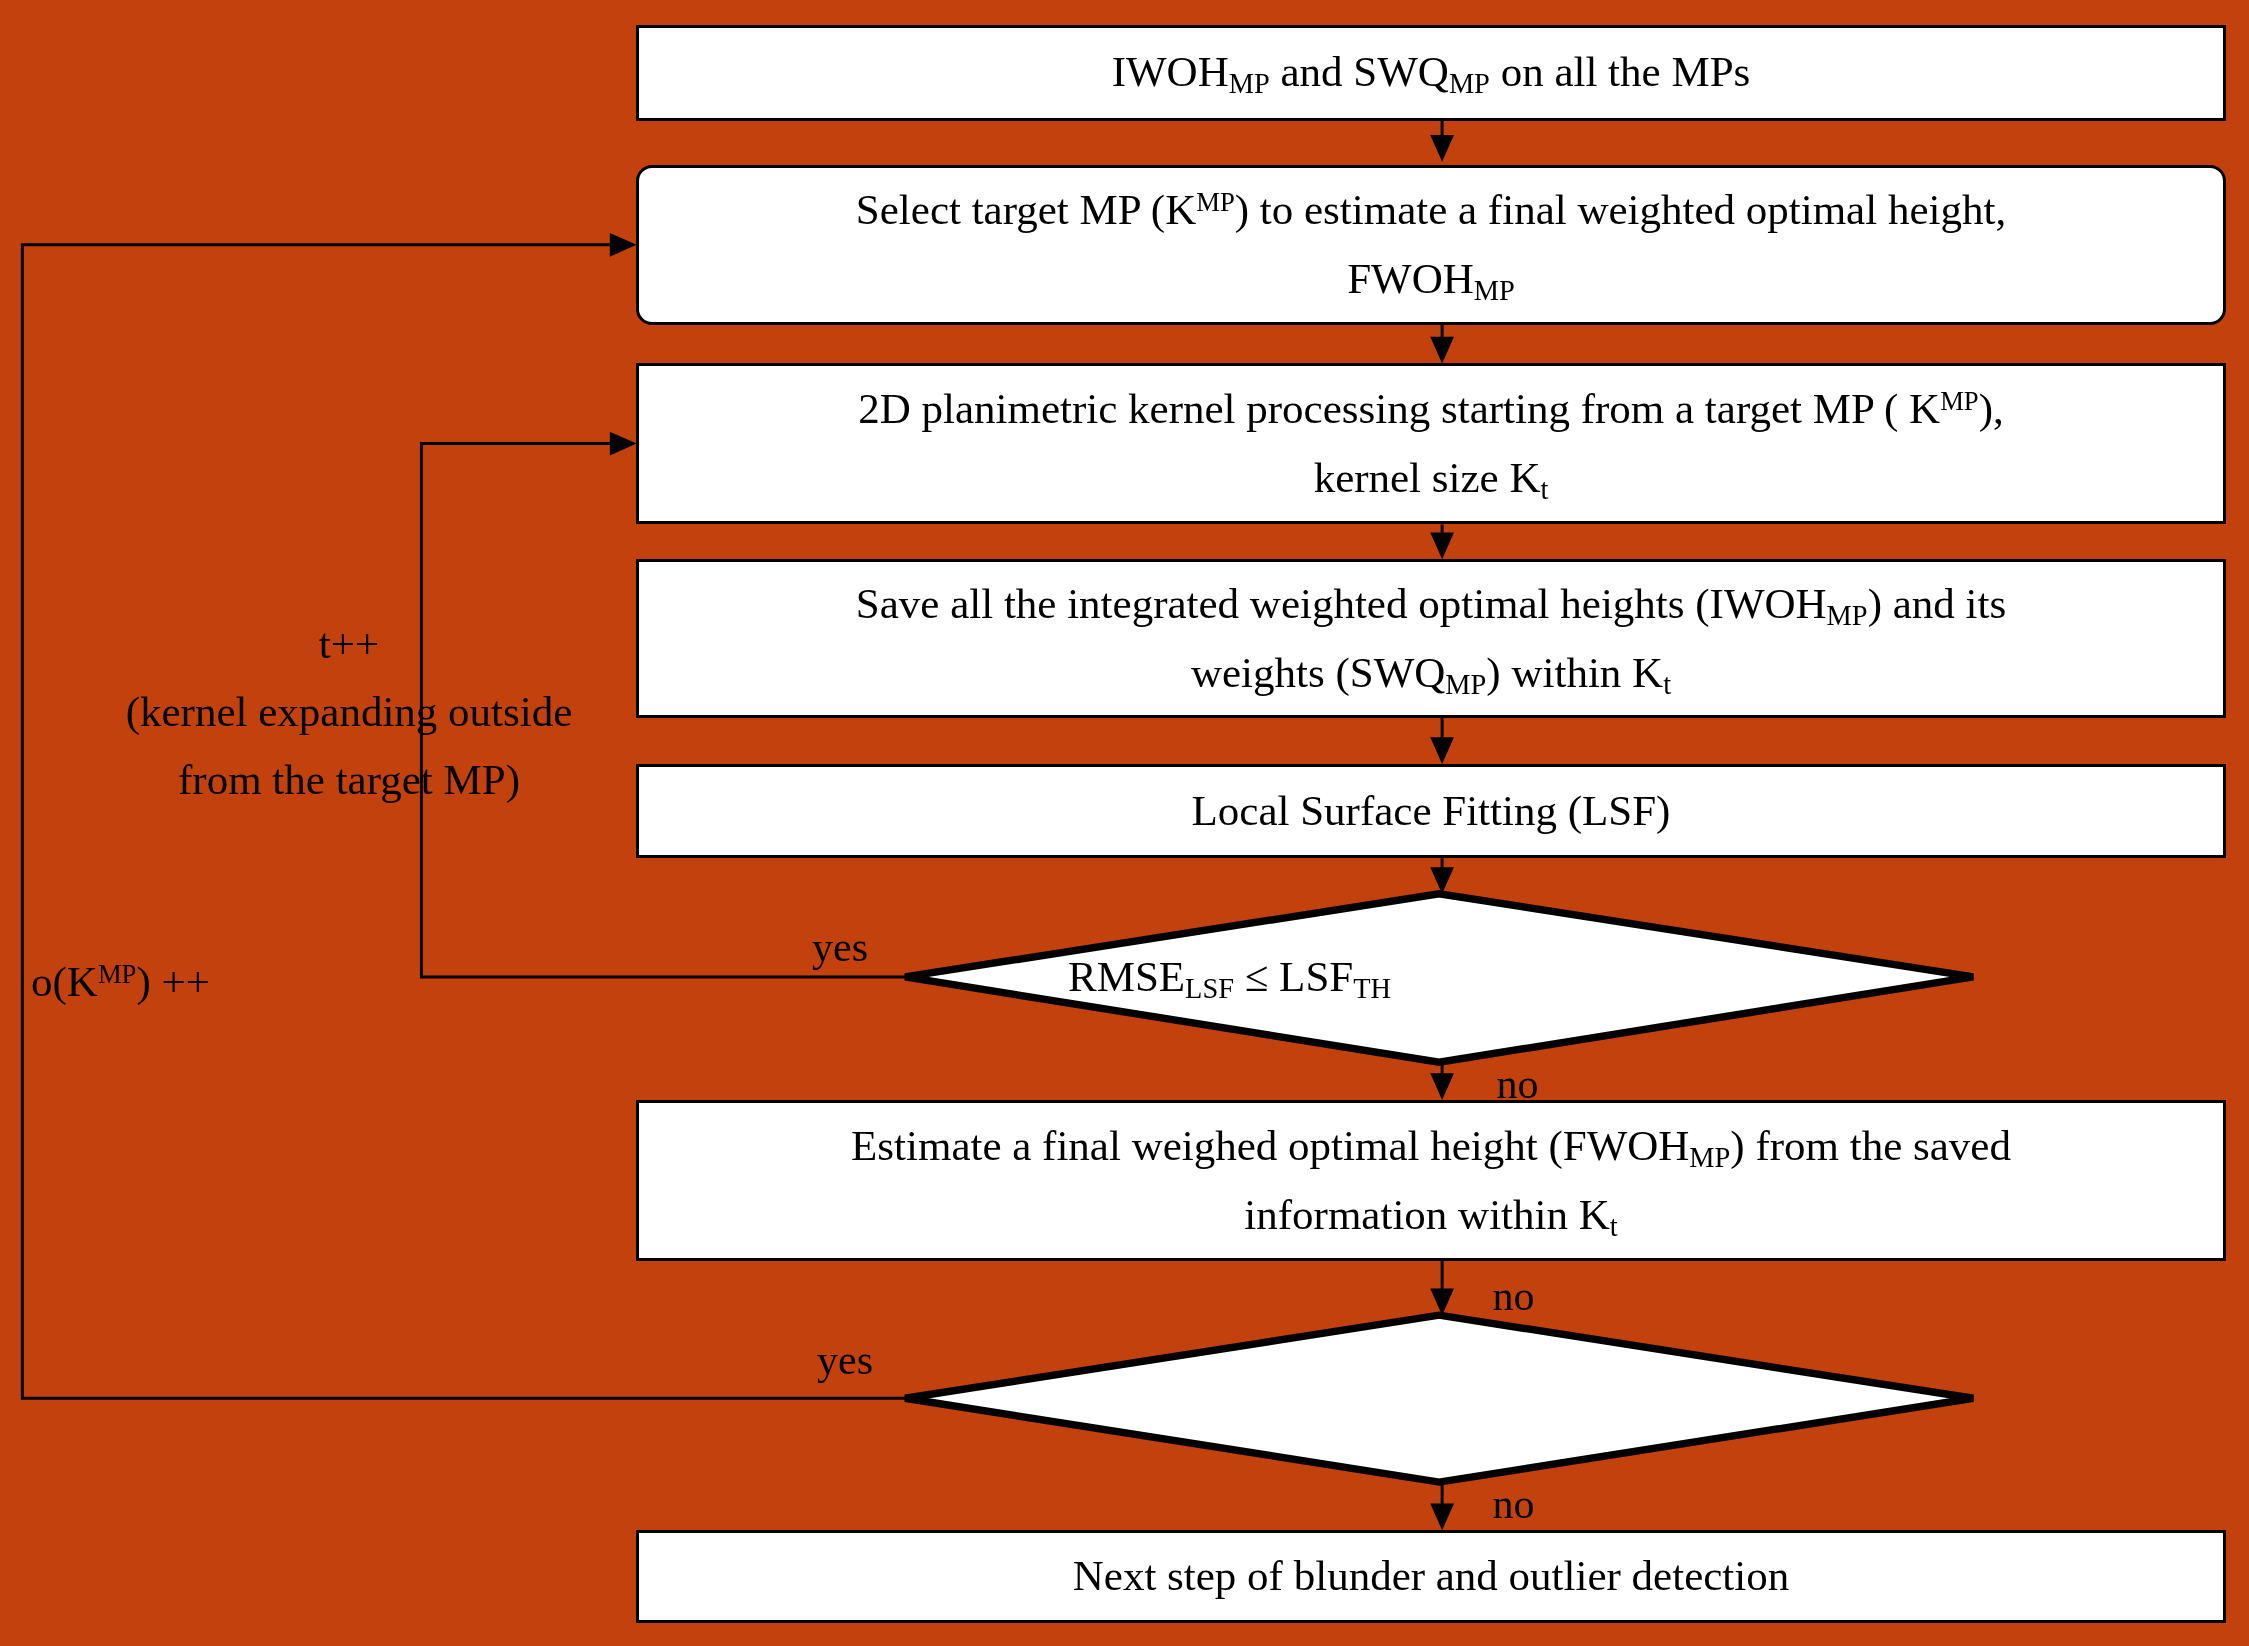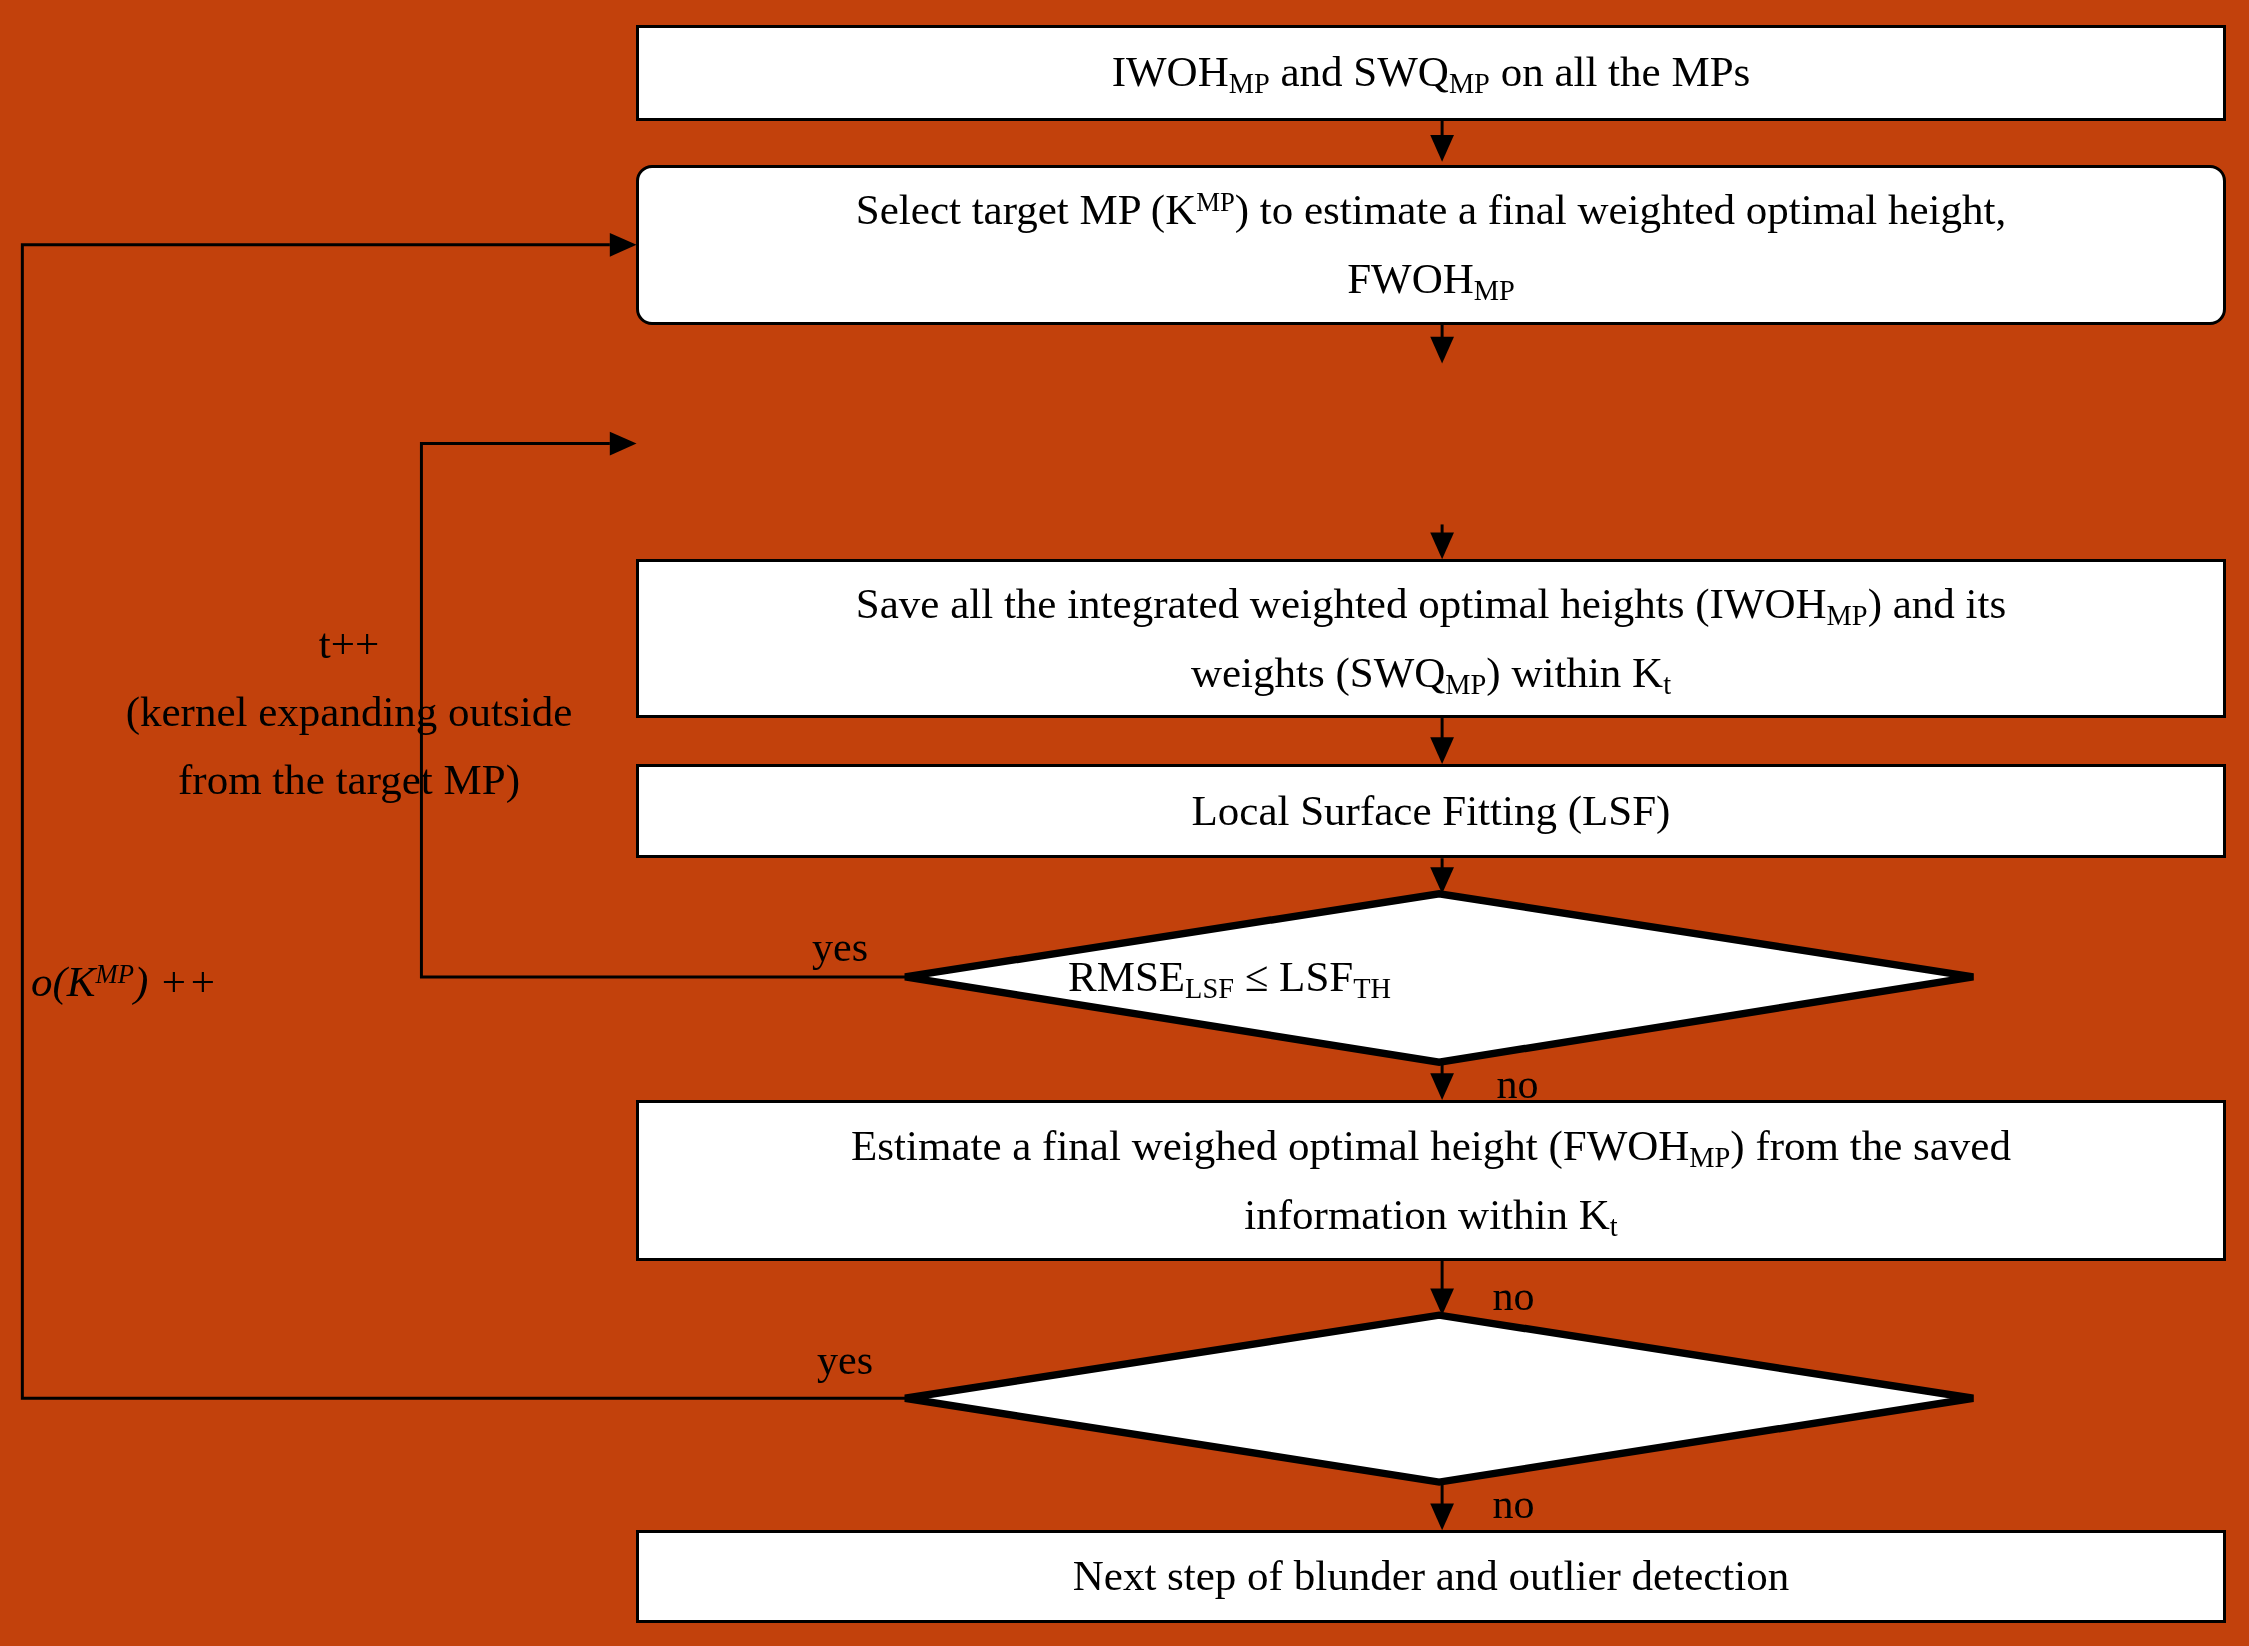--- a/index.html
+++ b/index.html
@@ -57,21 +57,20 @@
     text-align: center;
     font-size: 43px;
     line-height: 1.58;
     white-space: pre-line;
   }
   .annotation-inline {
     position: absolute;
     font-size: 43px;
     line-height: 1.1;
     white-space: nowrap;
-    font-style: italic;
   }
   .sub {
     font-size: 0.66em;
     vertical-align: -0.24em;
     line-height: 0;
   }
   .sup {
     font-size: 0.62em;
     vertical-align: 0.5em;
     line-height: 0;
@@ -154,20 +153,23 @@
       <polygon points="858,330 822,314 822,346" fill="#000000" stroke="none"></polygon>
     </g>
   </svg>
 
   <div class="pbox" id="b1">
     <div><span>IWOH</span><span class="sub">MP</span><span> and SWQ</span><span class="sub">MP</span><span> on all the MPs</span></div>
   </div>
   <div class="pbox" id="b2">
     <div><span>Select target MP (K</span><span class="sup">MP</span><span>) to estimate a final weighted optimal height,</span><br><span>FWOH</span><span class="sub">MP</span></div>
   </div>
+  <div class="pbox" id="b3">
+    <div><span>2D planimetric kernel processing starting from a target MP ( K</span><span class="sup">MP</span><span>),</span><br><span>kernel size K</span><span class="sub">t</span></div>
+  </div>
   <div class="pbox" id="b4">
     <div><span>Save all the integrated weighted optimal heights (IWOH</span><span class="sub">MP</span><span>) and its</span><br><span>weights (SWQ</span><span class="sub">MP</span><span>) within K</span><span class="sub">t</span></div>
   </div>
   <div class="pbox" id="b5">
     <div><span>Local Surface Fitting (LSF)</span></div>
   </div>
   <div class="pbox" id="b6">
     <div><span>Estimate a final weighed optimal height (FWOH</span><span class="sub">MP</span><span>) from the saved</span><br><span>information within K</span><span class="sub">t</span></div>
   </div>
   <div class="pbox" id="b7">

